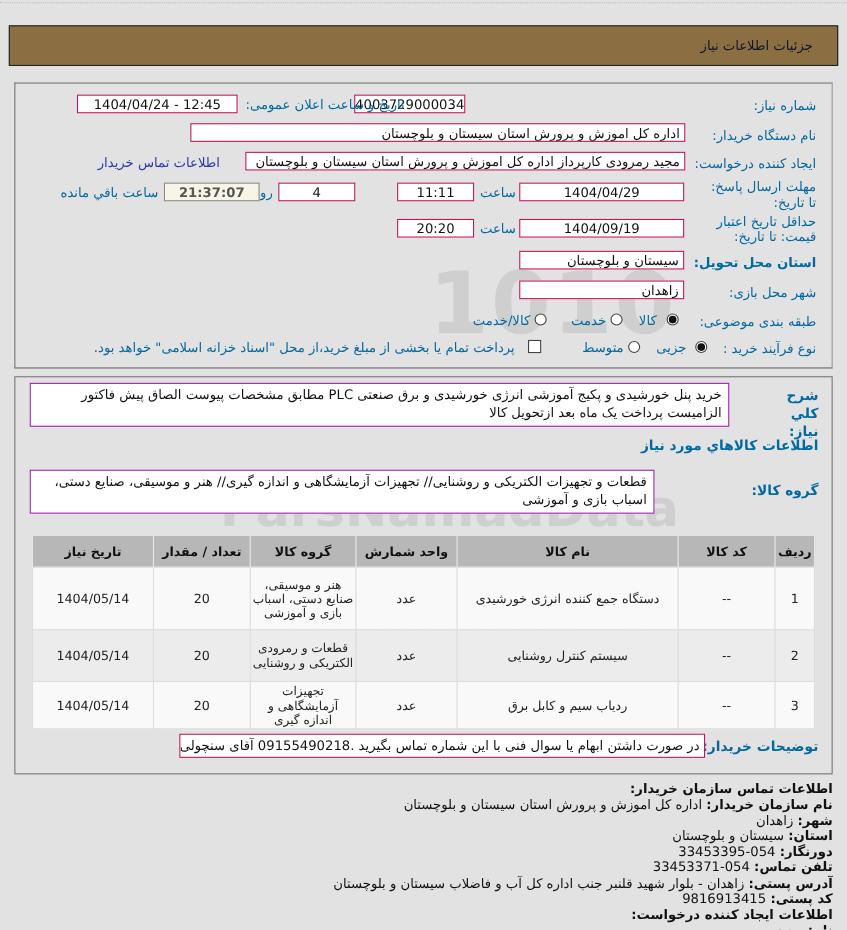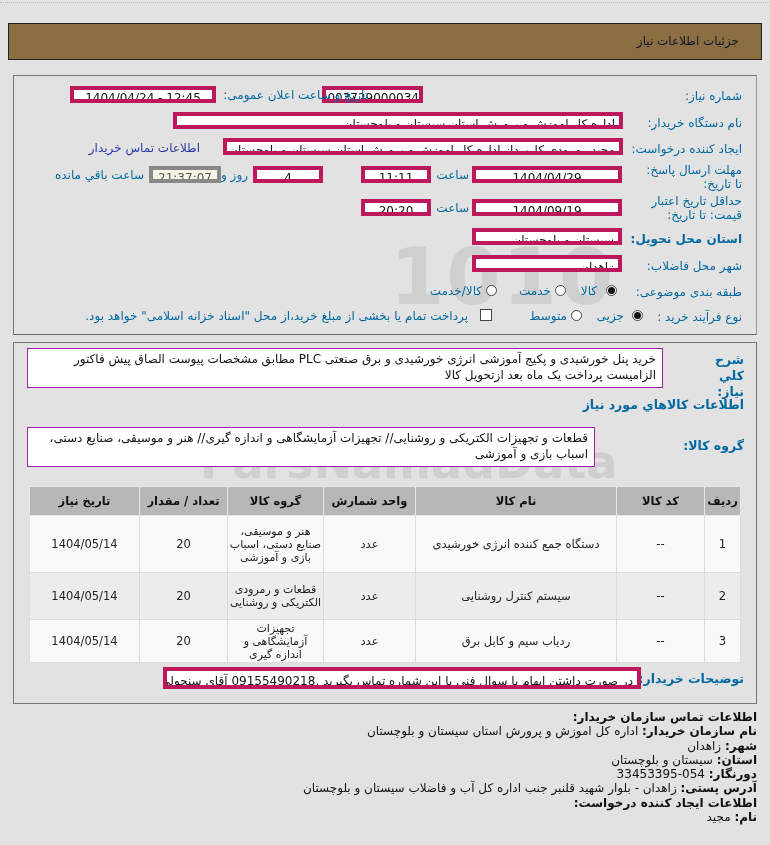--- a/index.html
+++ b/index.html
@@ -21,21 +21,21 @@
   .panel {
     position:absolute; left:13px; top:75px; width:742px; height:258px;
     border:1px solid #777; border-right-color:#999; border-bottom-color:#666;
   }
   .panel2 {
     position:absolute; left:13px; top:342px; width:742px; height:360px;
     border:1px solid #777;
   }
   .lbl { position:absolute; direction:rtl; text-align:right; white-space:nowrap; font-size:12px; color:#0369a1; }
   .box {
-    position:absolute; background:#fff; border:4px solid #be185d;
+    position:absolute; background:#fff; border:1px solid #be185d;
     height:17px; line-height:17px; font-size:12px; direction:rtl;
     white-space:nowrap; overflow:hidden; box-sizing:border-box;
   }
   .box.c { text-align:center; }
   .box.r { text-align:right; padding-right:4px; }
   .box.ltr { direction:ltr; }
   .box.timer { background:#f7f5e6; color:#555; border-color:#888; }
   .link { color:#2a3aa8; }
   .bold { font-weight:bold; }
 
@@ -96,32 +96,32 @@
 <div class="lbl" style="right:28px;top:142px;">ایجاد کننده درخواست:</div>
 <div class="box r" style="left:223px;top:138px;width:400px;">مجید رمرودی کارپرداز اداره کل اموزش و پرورش استان سیستان و بلوچستان</div>
 <div class="lbl link" style="right:570px;top:141px;">اطلاعات تماس خریدار</div>
 
 <div class="lbl" style="right:28px;top:163px;width:100px;white-space:normal;line-height:14px;">مهلت ارسال پاسخ: تا تاریخ:</div>
 <div class="box c ltr" style="left:472px;top:166px;width:150px;">1404/04/29</div>
 <div class="lbl" style="right:301px;top:168px;">ساعت</div>
 <div class="box c ltr" style="left:361px;top:166px;width:70px;">11:11</div>
 <div class="box c" style="left:253px;top:166px;width:70px;">4</div>
 <div class="lbl" style="right:522px;top:168px;">روز و</div>
-<div class="box c ltr timer" style="left:149px;top:166px;width:72px;">21:37:07</div>
+<div class="box c ltr timer" style="left:149px;top:166px;width:87px;font-weight:bold;">21:37:07</div>
 <div class="lbl" style="right:626px;top:168px;">ساعت باقي مانده</div>
 
 <div class="lbl" style="right:28px;top:194px;width:100px;white-space:normal;line-height:14px;">حداقل تاریخ اعتبار قیمت: تا تاریخ:</div>
 <div class="box c ltr" style="left:472px;top:199px;width:150px;">1404/09/19</div>
 <div class="lbl" style="right:301px;top:201px;">ساعت</div>
 <div class="box c ltr" style="left:361px;top:199px;width:70px;">20:20</div>
 
 <div class="lbl" style="right:28px;top:232px;font-weight:bold;">استان محل تحویل:</div>
 <div class="box r" style="left:472px;top:228px;width:150px;">سیستان و بلوچستان</div>
 
-<div class="lbl" style="right:28px;top:259px;">شهر محل فاضلاب:</div>
+<div class="lbl" style="right:28px;top:259px;">شهر محل بازی:</div>
 <div class="box r" style="left:472px;top:255px;width:150px;">زاهدان</div>
 
 <div class="lbl" style="right:28px;top:285px;">طبقه بندی موضوعی:</div>
 <div class="radio on" style="left:606px;top:285px;"></div>
 <div class="lbl" style="right:173px;top:284px;">کالا</div>
 <div class="radio" style="left:555px;top:285px;"></div>
 <div class="lbl" style="right:219px;top:284px;">خدمت</div>
 <div class="radio" style="left:486px;top:285px;"></div>
 <div class="lbl" style="right:288px;top:284px;">کالا/خدمت</div>
 
@@ -188,16 +188,18 @@
 
 <div class="lbl bold" style="right:26px;top:671px;font-size:12.5px;">توضیحات خریدار:</div>
 <div class="box r" style="left:163px;top:667px;width:478px;height:22px;line-height:20px;">در صورت داشتن ابهام یا سوال فنی با این شماره تماس بگیرید .09155490218 آقای سنچولی</div>
 
 <div class="contact">
   <div><b>اطلاعات تماس سازمان خریدار:</b></div>
   <div><b>نام سازمان خریدار:</b> <span>اداره کل اموزش و پرورش استان سیستان و بلوچستان</span></div>
   <div><b>شهر:</b> <span>زاهدان</span></div>
   <div><b>استان:</b> <span>سیستان و بلوچستان</span></div>
   <div><b>دورنگار:</b> <span>054-33453395</span></div>
+  <div><b>تلفن تماس:</b> <span>054-33453371</span></div>
   <div><b>آدرس پستی:</b> <span>زاهدان - بلوار شهید قلنبر جنب اداره کل آب و فاضلاب سیستان و بلوچستان</span></div>
+  <div><b>کد پستی:</b> <span>9816913415</span></div>
   <div><b>اطلاعات ایجاد کننده درخواست:</b></div>
   <div><b>نام:</b> <span>مجید</span></div>
 </div>
 
 </body></html>

